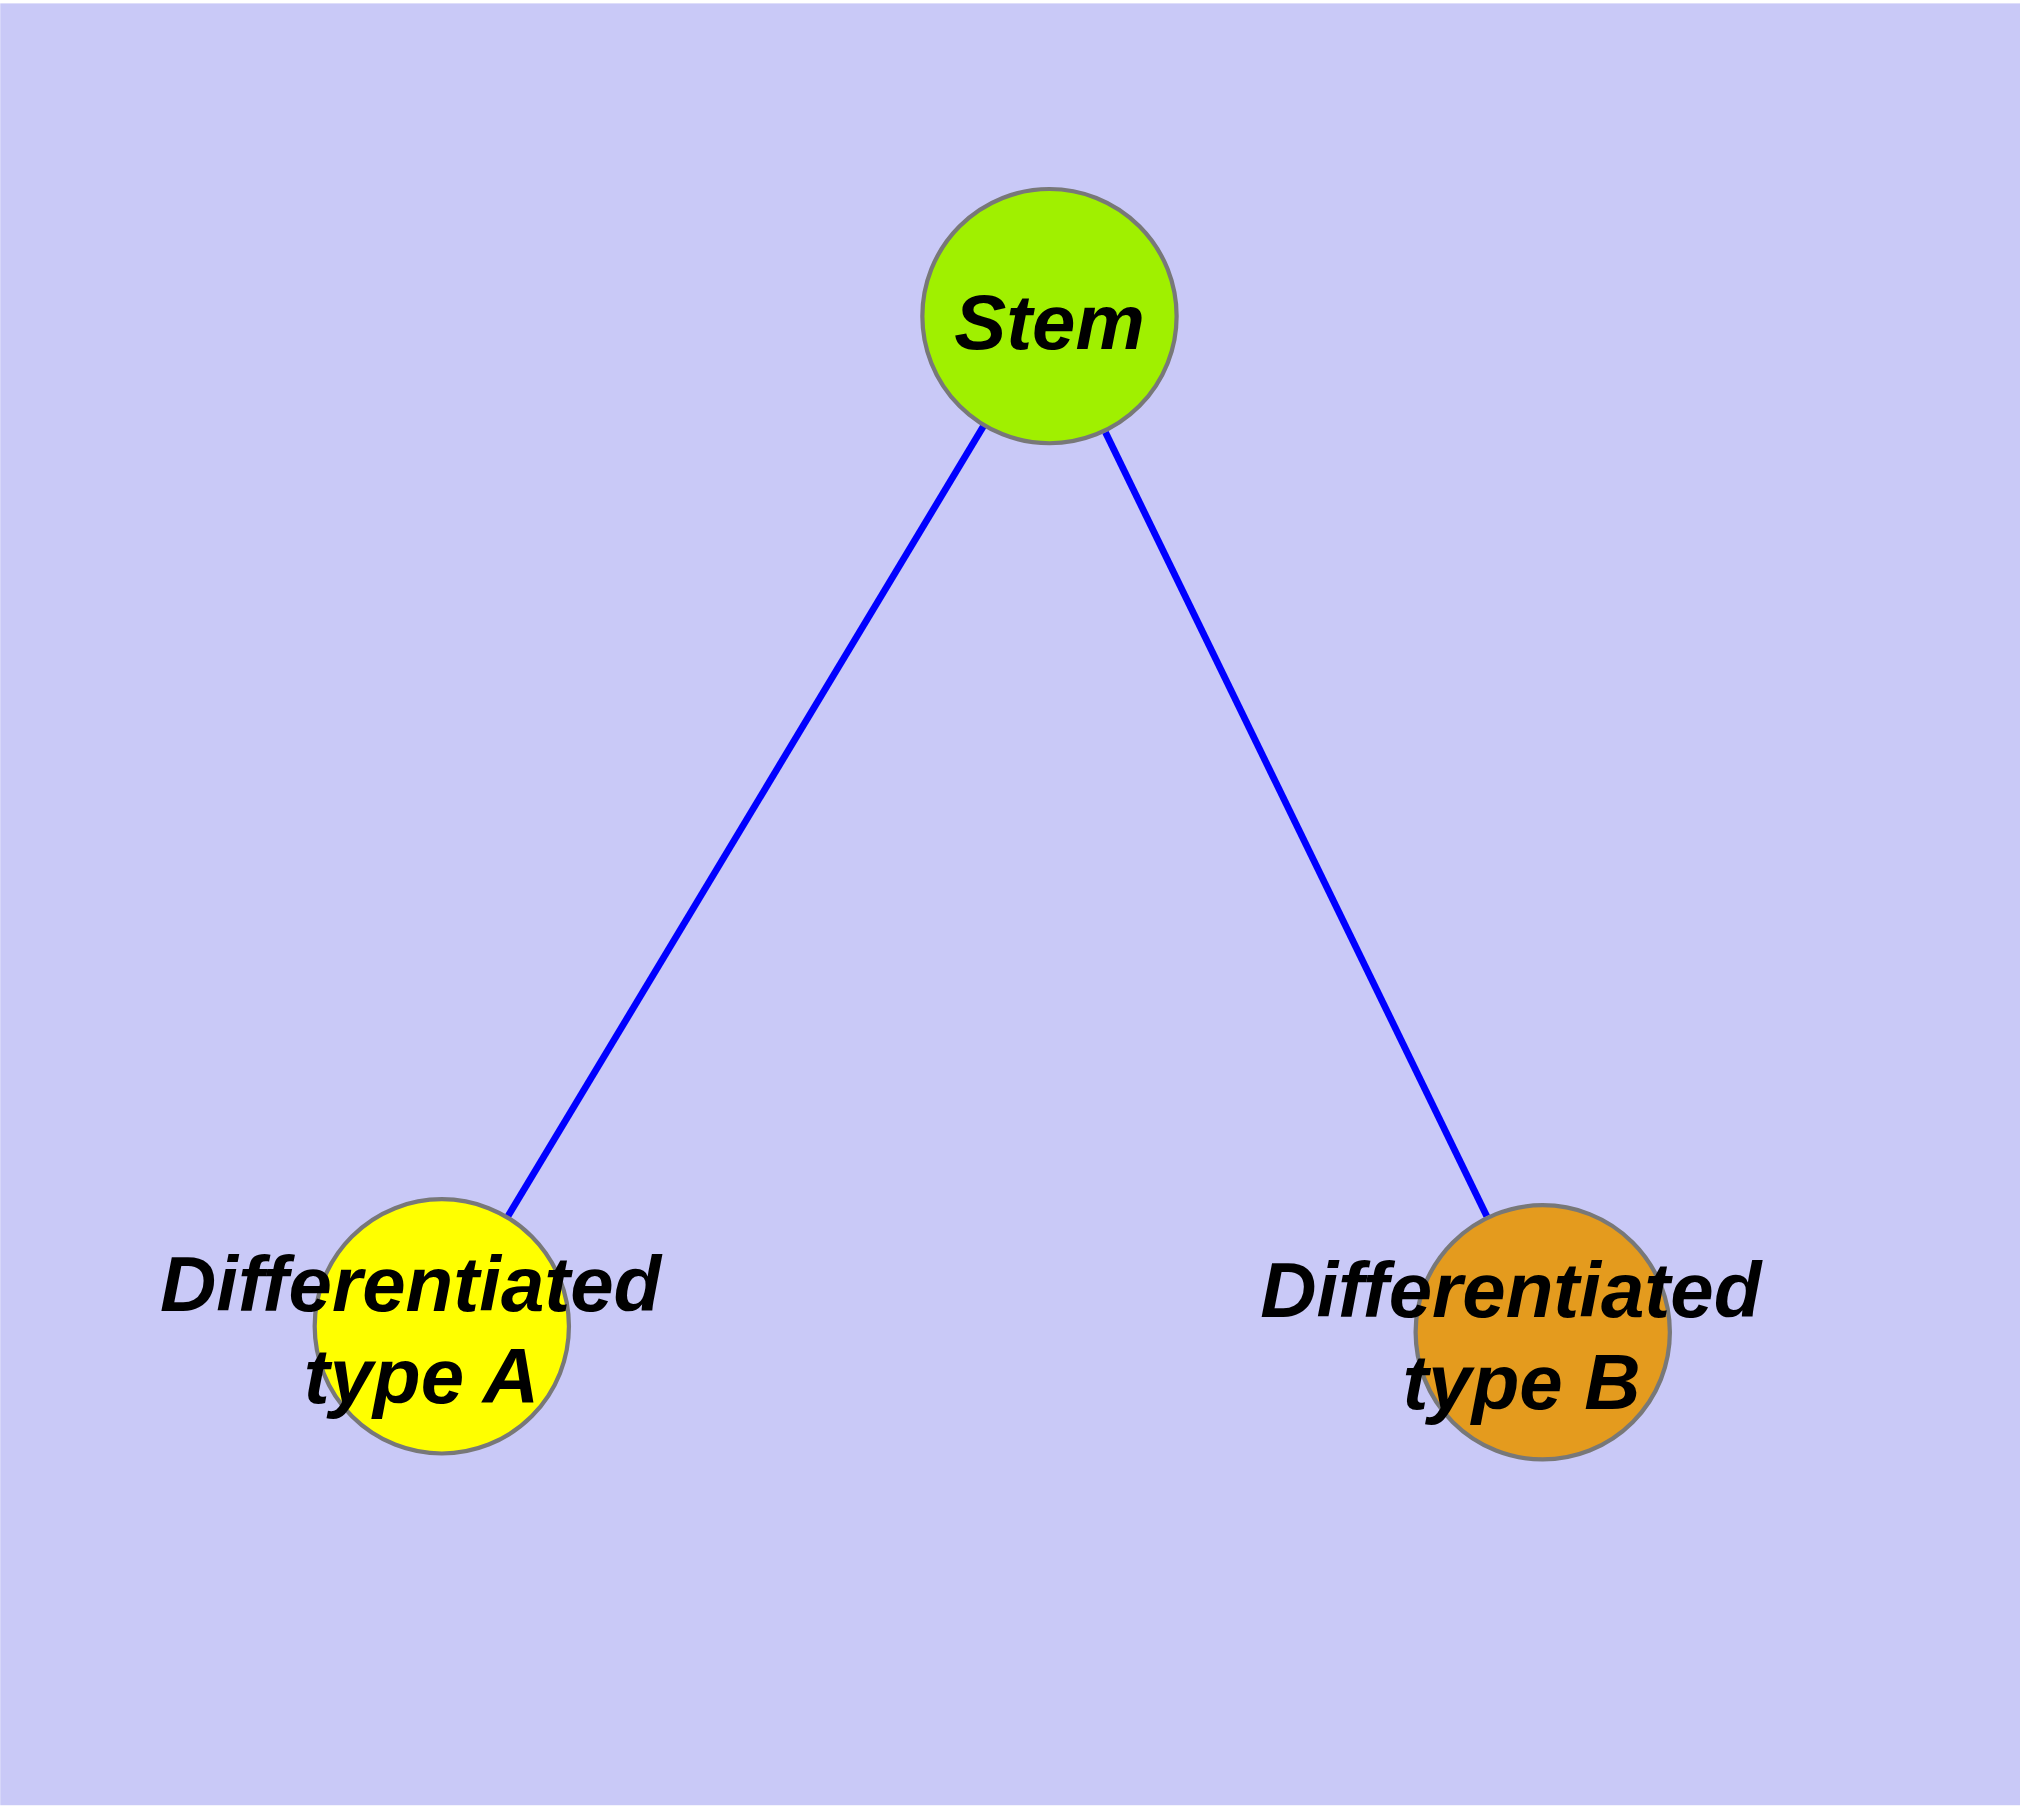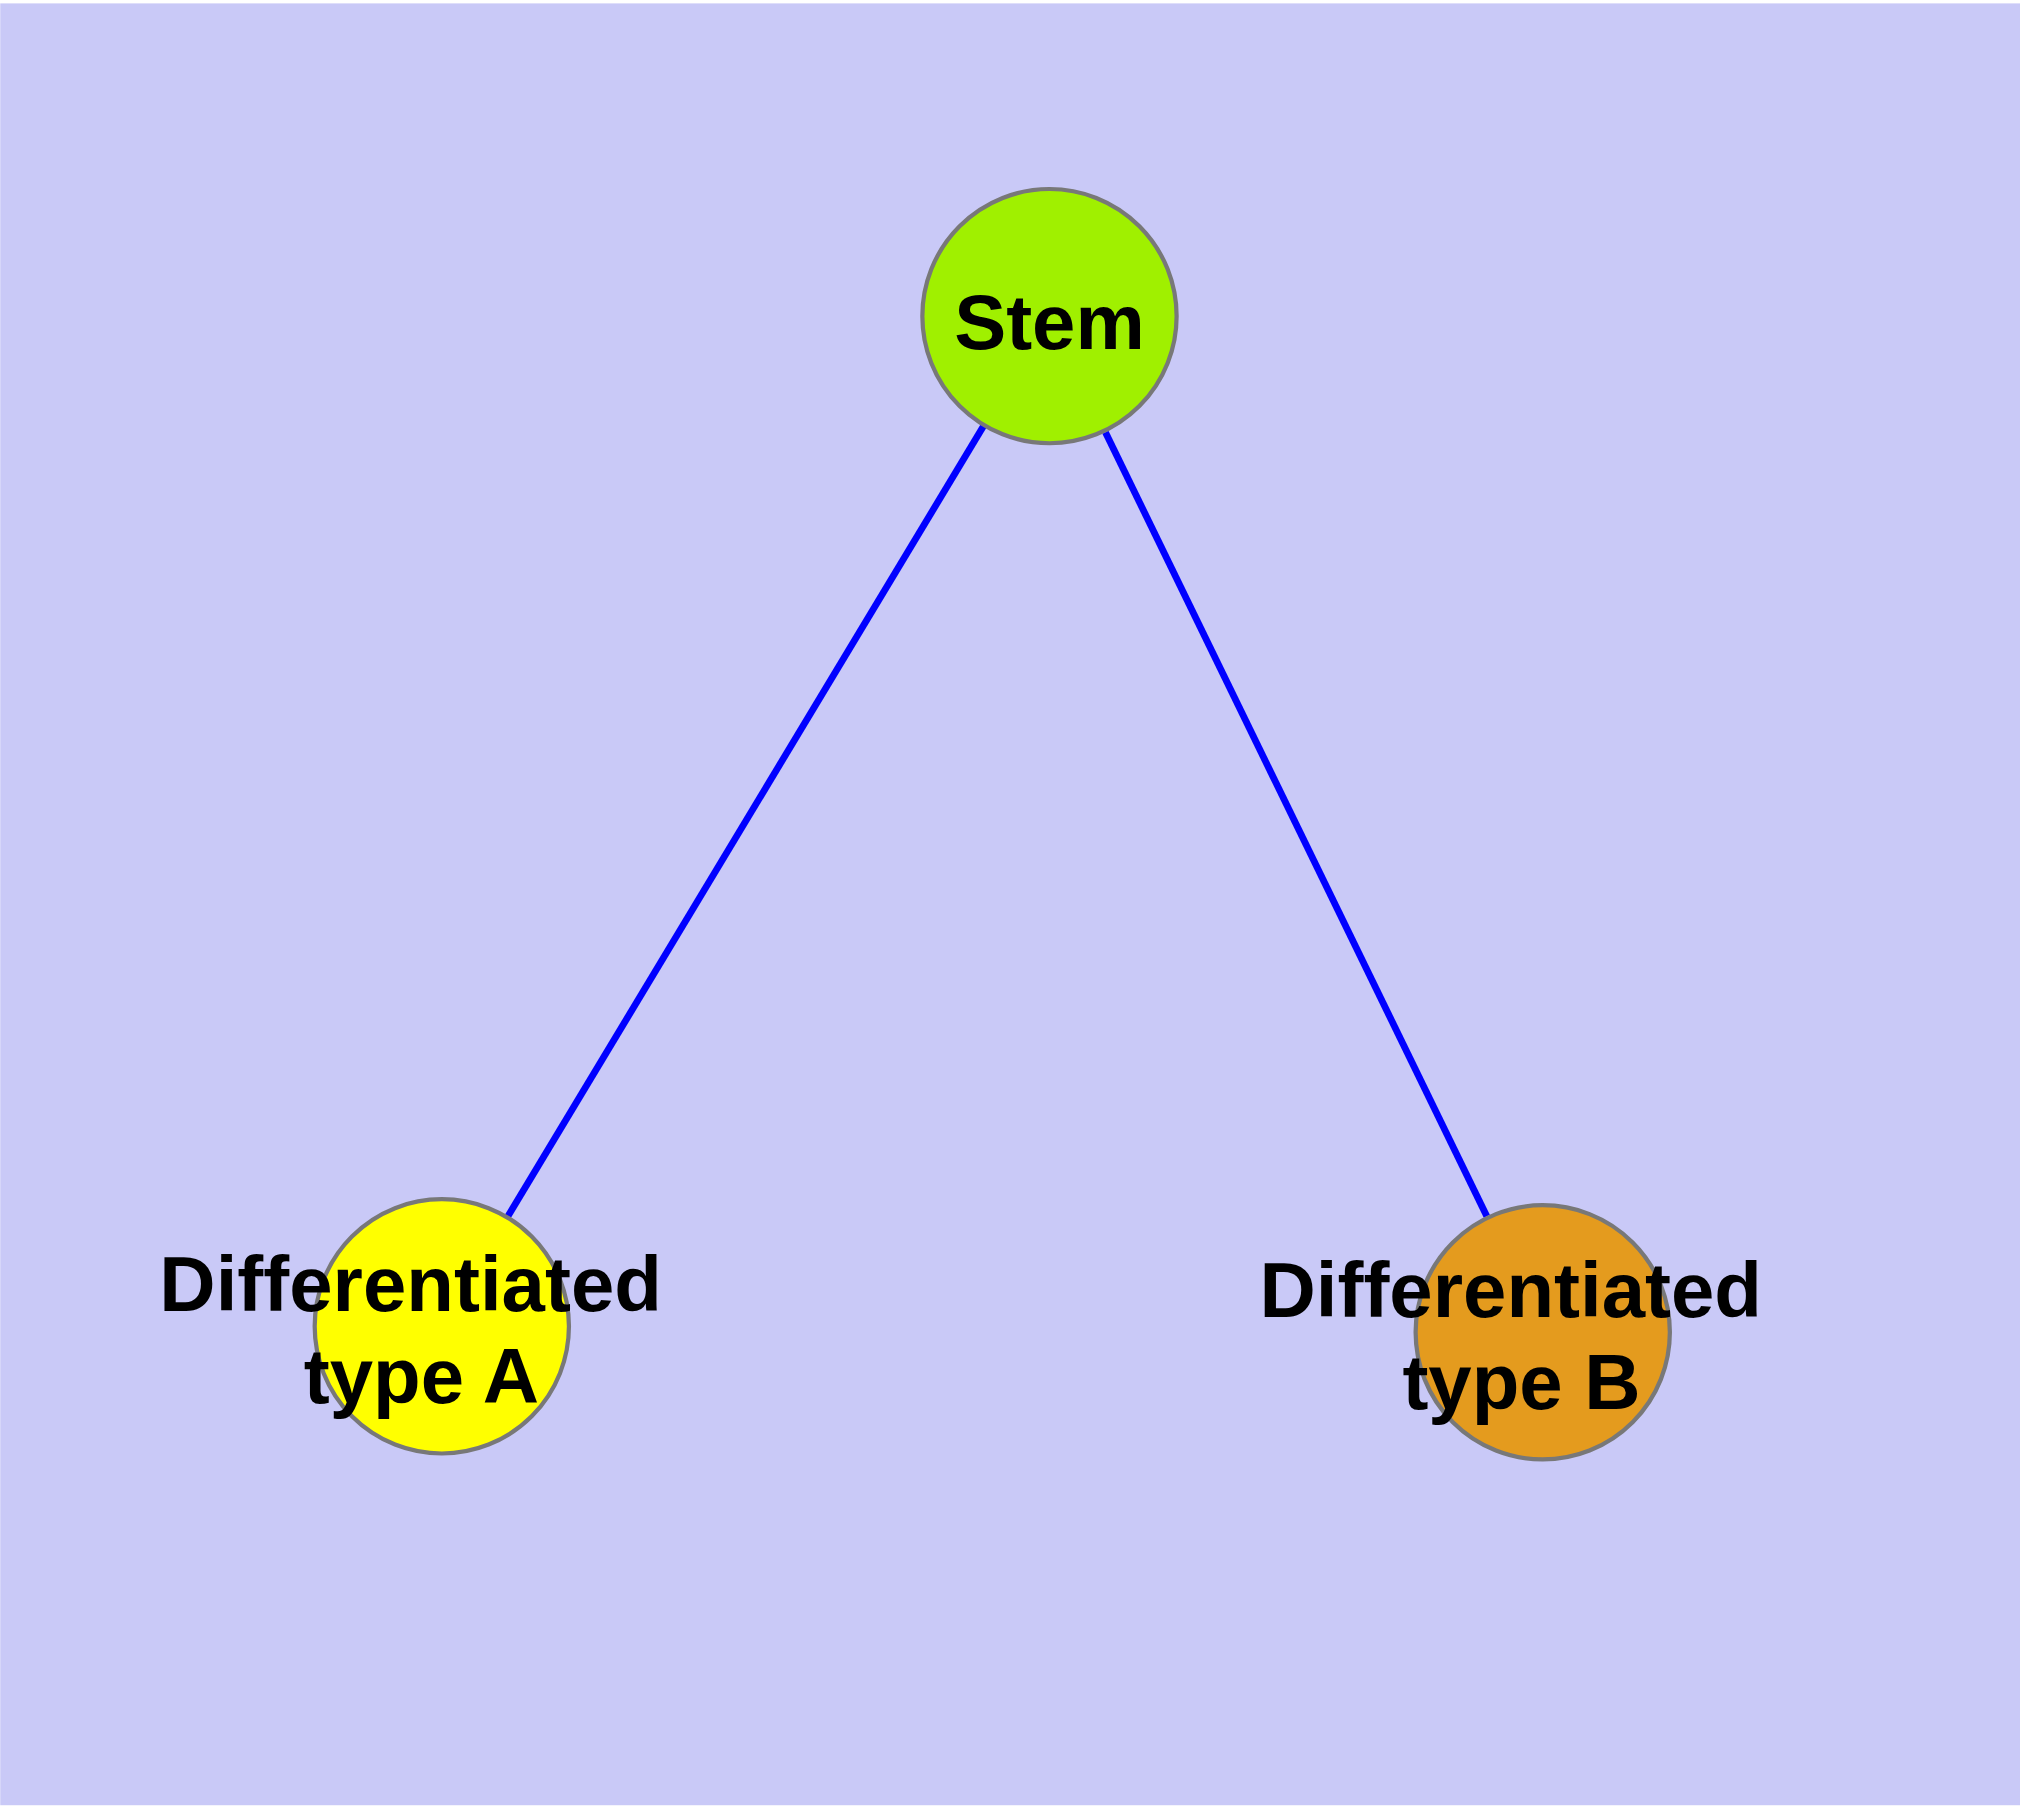--- a/index.html
+++ b/index.html
@@ -8,20 +8,21 @@
     width: 2021px;
     height: 1812px;
     background: #ffffff;
     overflow: hidden;
   }
   .stage {
     position: absolute;
     inset: 0;
     width: 2021px;
     height: 1812px;
+    font-style: italic;
   }
   svg.graph {
     display: block;
     width: 2021px;
     height: 1812px;
   }
   .node-label {
     font-family: "Liberation Sans", sans-serif;
     font-weight: bold;
     font-size: 92px;

